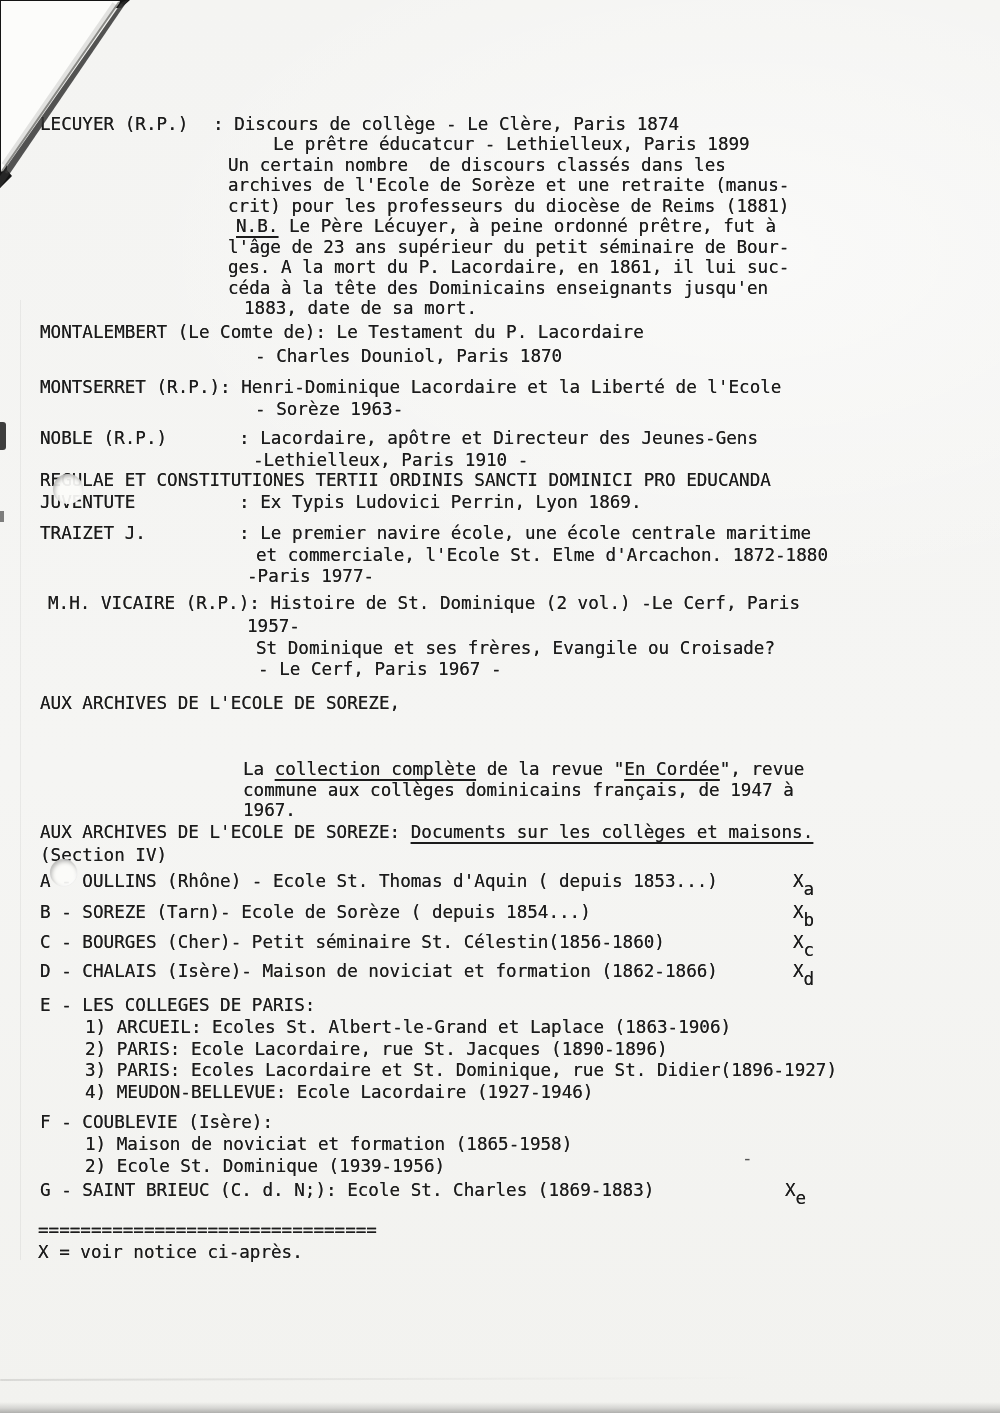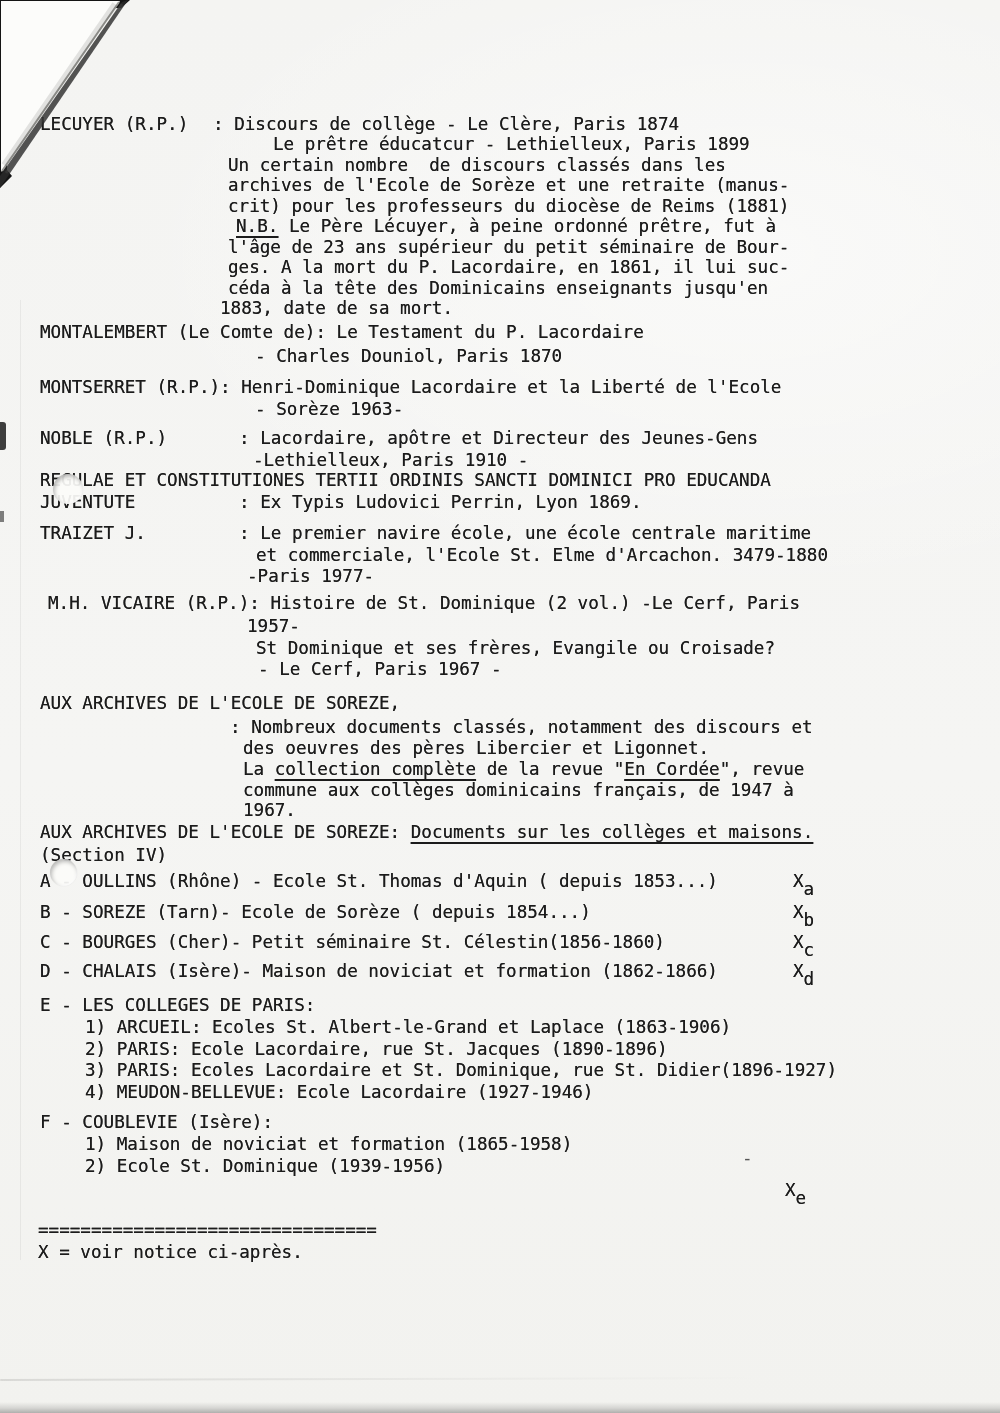--- a/index.html
+++ b/index.html
@@ -81,21 +81,21 @@
       <div class="line" style="top: 237px; padding-left: 32px;">
         <span class="seg" style="left: 228px;"><span>l'âge de 23 ans supérieur du petit séminaire de Bour-</span></span>
       </div>
       <div class="line" style="top: 257px;">
         <span class="seg" style="left: 228px;"><span>ges. A la mort du P. Lacordaire, en 1861, il lui suc-</span></span>
       </div>
       <div class="line" style="top: 278px;">
         <span class="seg" style="left: 228px;"><span>céda à la tête des Dominicains enseignants jusqu'en</span></span>
       </div>
       <div class="line" style="top: 298px;">
-        <span class="seg" style="left: 220px;"><span>1883, date de sa mort.</span></span>
+        <span class="seg" style="left: 244px;"><span>1883, date de sa mort.</span></span>
       </div>
       <div class="line" style="top: 322px;">
         <span class="seg" style="left: 40px;"><span>MONTALEMBERT (Le Comte de): Le Testament du P. Lacordaire</span></span>
       </div>
       <div class="line" style="top: 346px;">
         <span class="seg" style="left: 255px;"><span>- Charles Douniol, Paris 1870</span></span>
       </div>
       <div class="line" style="top: 377px;">
         <span class="seg" style="left: 40px;"><span>MONTSERRET (R.P.): Henri-Dominique Lacordaire et la Liberté de l'Ecole</span></span>
       </div>
@@ -114,45 +114,39 @@
       </div>
       <div class="line" style="top: 492px;">
         <span class="seg" style="left: 40px;"><span>JUVENTUTE</span></span>
         <span class="seg" style="left: 239px;"><span>: Ex Typis Ludovici Perrin, Lyon 1869.</span></span>
       </div>
       <div class="line" style="top: 523px;">
         <span class="seg" style="left: 40px;"><span>TRAIZET J.</span></span>
         <span class="seg" style="left: 239px;"><span>: Le premier navire école, une école centrale maritime</span></span>
       </div>
       <div class="line" style="top: 545px;">
-        <span class="seg" style="left: 256px;"><span>et commerciale, l'Ecole St. Elme d'Arcachon. 3479-1880</span></span>
+        <span class="seg" style="left: 256px;"><span>et commerciale, l'Ecole St. Elme d'Arcachon. 1872-1880</span></span>
       </div>
       <div class="line" style="top: 566px;">
         <span class="seg" style="left: 247px;"><span>-Paris 1977-</span></span>
       </div>
       <div class="line" style="top: 593px;">
         <span class="seg" style="left: 40px; padding-left: 8px;"><span>M.H. VICAIRE (R.P.): Histoire de St. Dominique (2 vol.) -Le Cerf, Paris</span></span>
       </div>
       <div class="line" style="top: 616px;">
         <span class="seg" style="left: 247px;"><span>1957-</span></span>
       </div>
       <div class="line" style="top: 638px;">
         <span class="seg" style="left: 256px;"><span>St Dominique et ses frères, Evangile ou Croisade?</span></span>
       </div>
       <div class="line" style="top: 659px;">
         <span class="seg" style="left: 258px;"><span>- Le Cerf, Paris 1967 -</span></span>
       </div>
       <div class="line" style="top: 693px;">
         <span class="seg" style="left: 40px;"><span>AUX ARCHIVES DE L'ECOLE DE SOREZE,</span></span>
-      </div>
-      <div class="line" style="top: 717px;">
-        <span class="seg" style="left: 230px;"><span>: Nombreux documents classés, notamment des discours et</span></span>
-      </div>
-      <div class="line" style="top: 738px;">
-        <span class="seg" style="left: 243px;"><span>des oeuvres des pères Libercier et Ligonnet.</span></span>
       </div>
       <div class="line" style="top: 759px;">
         <span class="seg" style="left: 243px;"><span>La </span><span class="u">collection complète</span><span> de la revue "</span><span class="u">En Cordée</span><span>", revue</span></span>
       </div>
       <div class="line" style="top: 780px;">
         <span class="seg" style="left: 243px;"><span>commune aux collèges dominicains français, de 1947 à</span></span>
       </div>
       <div class="line" style="top: 800px;">
         <span class="seg" style="left: 243px;"><span>1967.</span></span>
       </div>
@@ -199,20 +193,21 @@
       <div class="line" style="top: 1134px;">
         <span class="seg" style="left: 85px;"><span>1) Maison de noviciat et formation (1865-1958)</span></span>
       </div>
       <div class="line" style="top: 1148px;">
         <span class="seg" style="left: 742px;"><span class="dim">-</span></span>
       </div>
       <div class="line" style="top: 1156px;">
         <span class="seg" style="left: 85px;"><span>2) Ecole St. Dominique (1939-1956)</span></span>
       </div>
       <div class="line" style="top: 1180px;">
+        <span class="seg" style="left: 40px;"><span>G - SAINT BRIEUC (C. d. N;): Ecole St. Charles (1869-1883)</span></span>
         <span class="seg" style="left: 785px;"><span>X</span><span class="sub">e</span></span>
       </div>
       <div class="line" style="top: 1220px;">
         <span class="seg" style="left: 38px;"><span>================================</span></span>
       </div>
       <div class="line" style="top: 1242px;">
         <span class="seg" style="left: 38px;"><span>X = voir notice ci-après.</span></span>
       </div>
     </div>
 

